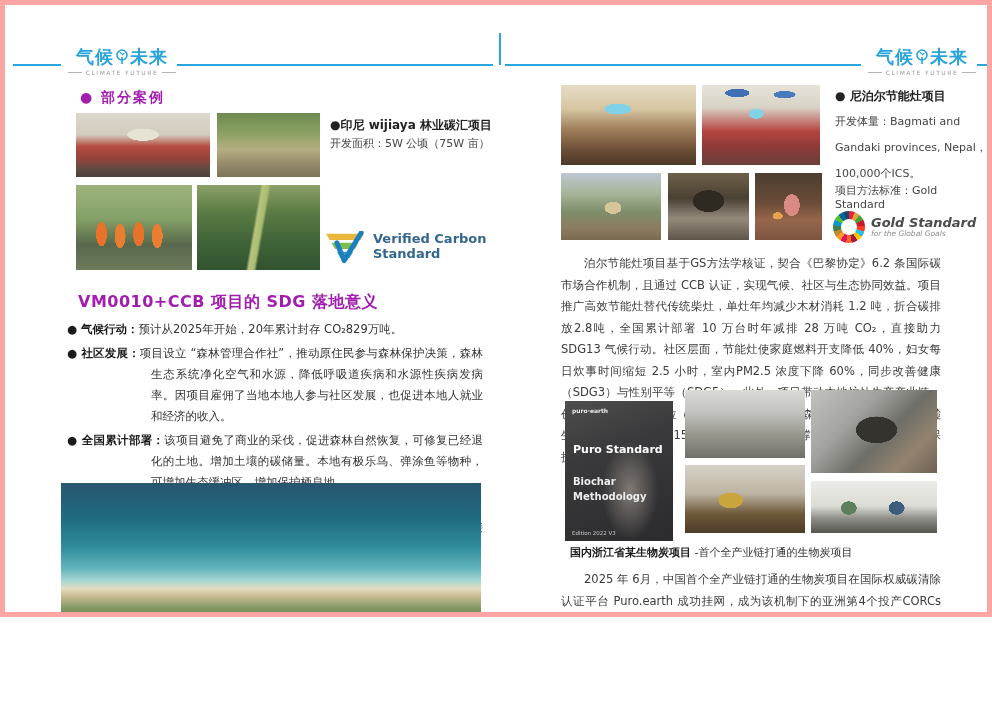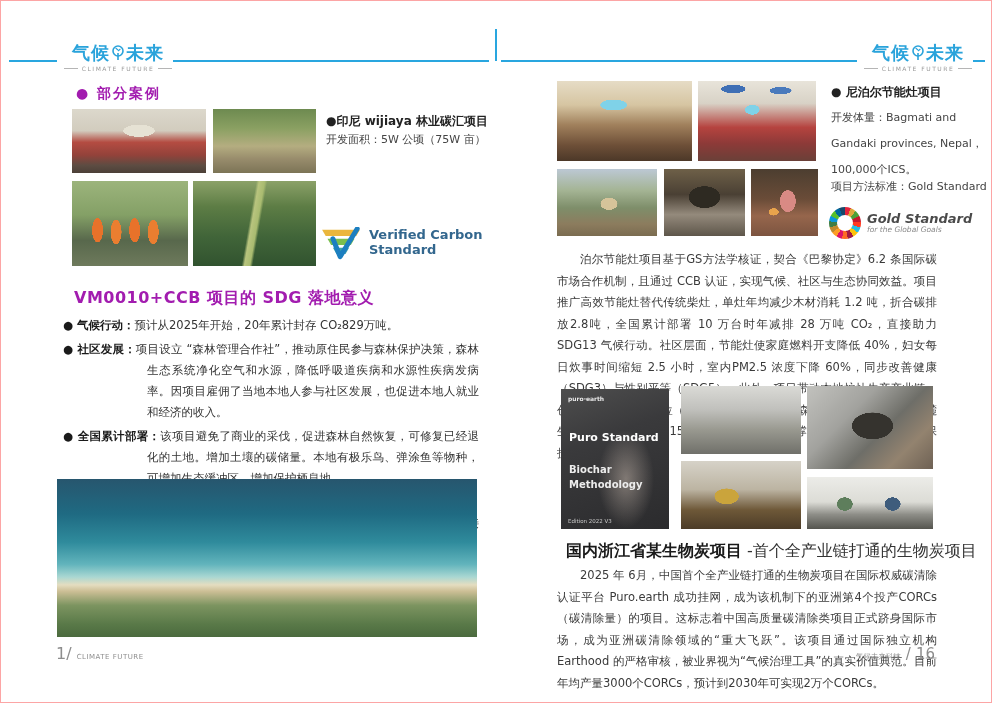--- a/index.html
+++ b/index.html
@@ -1,17 +1,17 @@
 <!DOCTYPE html>
 <html><head>
 <meta charset="utf-8">
 <style>
   html,body{margin:0;padding:0;background:#fff;}
   body{font-family:"DejaVu Sans","Liberation Sans",sans-serif;}
-  .spread{position:relative;width:992px;height:703px;background:#fff;border:1px solid #fca5a5;box-sizing:border-box;overflow:hidden;}
+  .spread{position:relative;width:992px;height:617px;background:#fff;border:5px solid #fca5a5;box-sizing:border-box;overflow:hidden;}
 
   
   .hline{position:absolute;height:2px;background:#29a6df;}
   .vline{position:absolute;width:2px;background:#29a6df;}
 
   
   .logo{position:absolute;width:118px;text-align:center;}
   .logo-cn{font-size:18px;font-weight:bold;color:#2aa3db;letter-spacing:1px;line-height:20px;display:flex;align-items:center;justify-content:center;gap:1px;}
   .logo-en{margin-top:2px;font-size:6px;color:#9a9a9a;letter-spacing:1.5px;display:flex;align-items:center;justify-content:center;gap:4px;}
   .logo-en::before,.logo-en::after{content:"";width:14px;height:1px;background:#b5b5b5;}
@@ -45,21 +45,21 @@
 
   
   .gs{position:absolute;display:flex;align-items:center;gap:6px;}
   .gs-wheel{width:32px;height:32px;border-radius:50%;position:relative;flex:0 0 auto;
     background:conic-gradient(#e5243b 0 21deg,#dda63a 21deg 42deg,#4c9f38 42deg 64deg,#c5192d 64deg 85deg,#ff3a21 85deg 106deg,#26bde2 106deg 127deg,#fcc30b 127deg 148deg,#a21942 148deg 170deg,#fd6925 170deg 191deg,#dd1367 191deg 212deg,#fd9d24 212deg 233deg,#bf8b2e 233deg 254deg,#3f7e44 254deg 276deg,#0a97d9 276deg 297deg,#56c02b 297deg 318deg,#00689d 318deg 339deg,#19486a 339deg 360deg);}
   .gs-wheel::after{content:"";position:absolute;left:8px;top:8px;width:16px;height:16px;border-radius:50%;background:#fff;}
   .gs-l1{font-size:13px;font-weight:bold;color:#4a4a4a;line-height:13px;}
   .gs-l2{font-size:7.5px;color:#8a8a8a;}
 
   
-  .puro{position:absolute;background:linear-gradient(160deg,#4e4e4e 0%,#3a3a3c 35%,#2b2b2d 100%);color:#fff;overflow:hidden;}
+  .puro{position:absolute;background:linear-gradient(160deg,#4e4e4e 0%,#3a3a3c 35%,#2b2b2d 100%);color:#fff;overflow:hidden;margin-top:8px;}
   .puro::before{content:"";position:absolute;left:28%;top:25%;width:70px;height:110px;background:radial-gradient(ellipse 40px 70px at 50% 50%,rgba(205,190,178,.5),rgba(205,190,178,0) 70%);}
   .puro-brand{position:absolute;left:7px;top:6px;font-size:6px;font-weight:bold;color:#e8e8e8;line-height:7px;}
   .puro-title{position:absolute;left:8px;top:42px;font-size:11px;font-weight:bold;color:#fff;}
   .puro-sub1{position:absolute;left:8px;top:75px;font-size:10px;font-weight:bold;color:#ececec;text-align:right;}
   .puro-sub2{position:absolute;left:8px;top:90px;font-size:10px;font-weight:bold;color:#ececec;}
   .puro-ed{position:absolute;left:7px;bottom:5px;font-size:5.5px;color:#c9c9c9;}
 
   
   .ph-red-group{background:
     radial-gradient(ellipse 26px 10px at 50% 34%,#e6e2d4 0 60%,rgba(0,0,0,0) 61%),
@@ -214,21 +214,21 @@
     <div class="puro-title">Puro Standard</div>
     <div class="puro-sub1">Biochar</div>
     <div class="puro-sub2">Methodology</div>
     <div class="puro-ed">Edition 2022 V3</div>
   </div>
   <div class="photo ph-factory" style="left:680px;top:385px;width:120px;height:68px;"></div>
   <div class="photo ph-loader" style="left:680px;top:460px;width:120px;height:68px;"></div>
   <div class="photo ph-biochar-hand" style="left:806px;top:385px;width:126px;height:83px;"></div>
   <div class="photo ph-signing" style="left:806px;top:476px;width:126px;height:52px;"></div>
 
-  <div style="position:absolute;left:565px;top:540px;font-size:16px;">
+  <div style="position:absolute;left:565px;top:540px;font-size:11px;">
     <span style="font-weight:bold;color:#1a1a1a;">国内浙江省某生物炭项目</span><span style="color:#333;"> -首个全产业链打通的生物炭项目</span>
   </div>
 
   <div class="para" style="left:556px;top:564px;">2025 年 6月，中国首个全产业链打通的生物炭项目在国际权威碳清除认证平台 Puro.earth 成功挂网，成为该机制下的亚洲第4个投产CORCs（碳清除量）的项目。这标志着中国高质量碳清除类项目正式跻身国际市场，成为亚洲碳清除领域的“重大飞跃”。该项目通过国际独立机构 Earthood 的严格审核，被业界视为“气候治理工具”的真实价值典范。目前年均产量3000个CORCs，预计到2030年可实现2万个CORCs。</div>
 
   <div class="footer-right">
     <span class="ptext">气候未来科技</span>
     <span class="pnum">/</span>
     <span class="pnum">16</span>
   </div>

